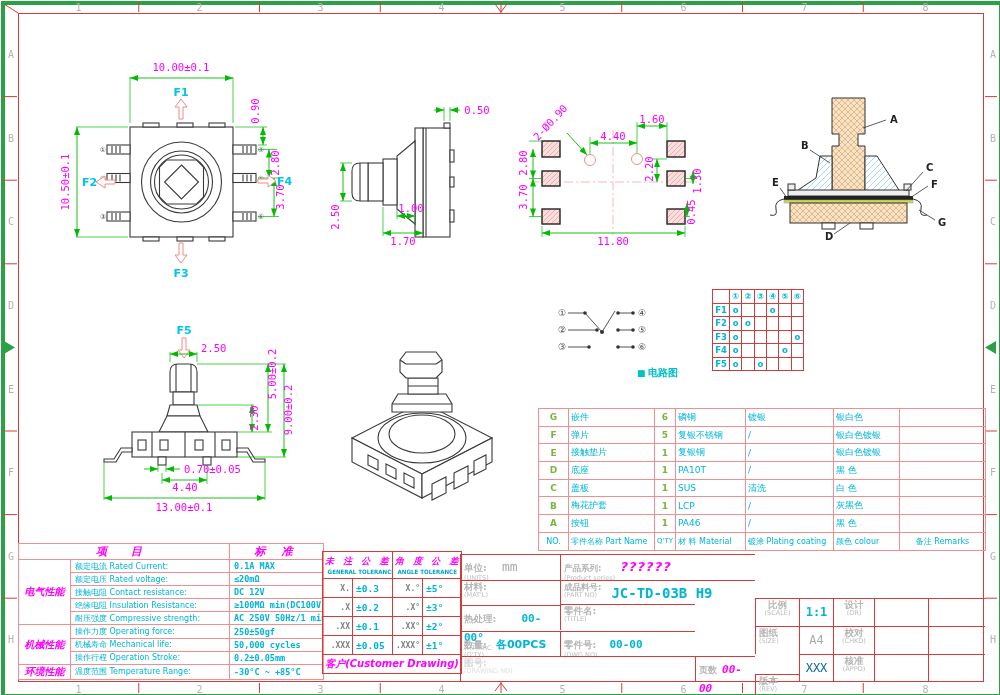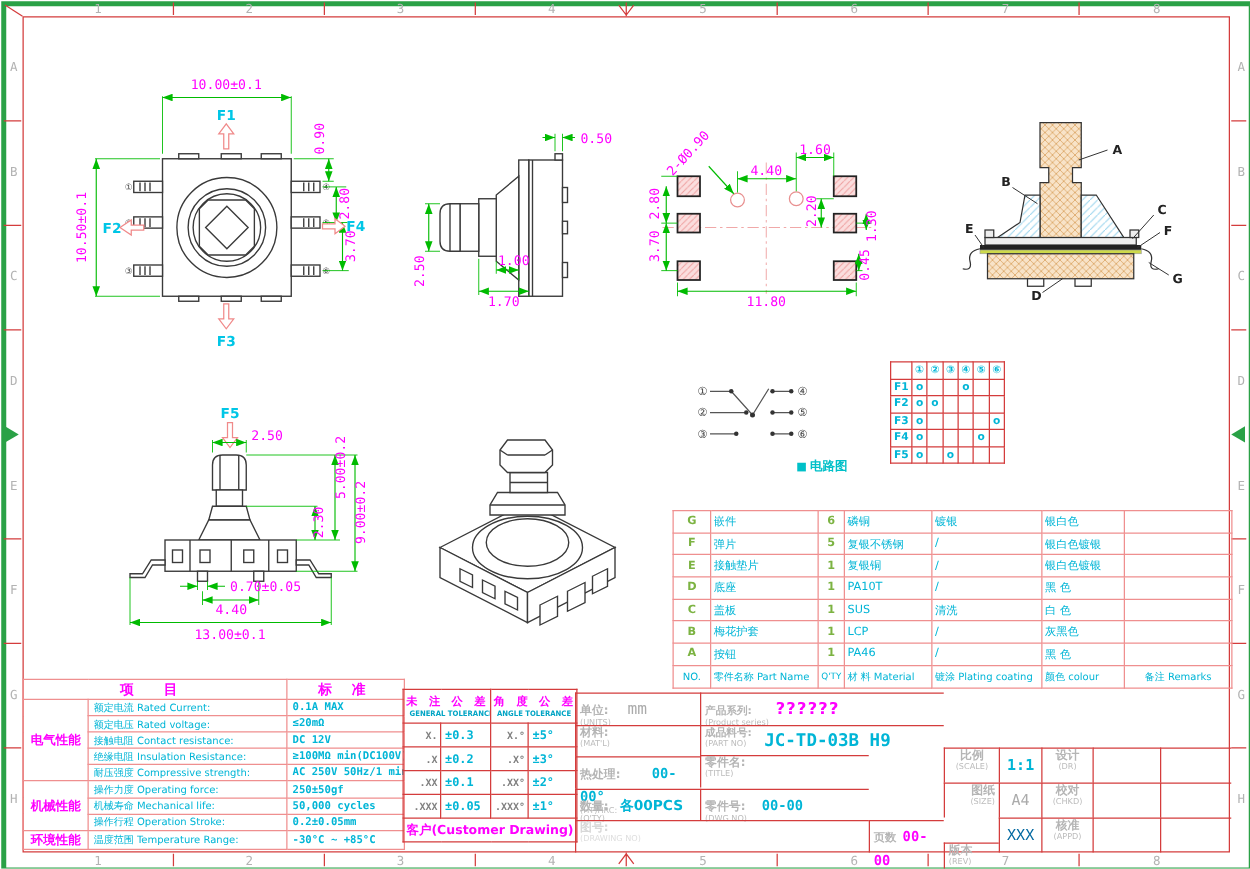--- a/index.html
+++ b/index.html
@@ -8,21 +8,21 @@
   
   .green-frame{position:absolute;left:1px;top:1px;width:994px;height:689px;border:4px solid #2aa146;}
   .red-frame{position:absolute;left:18px;top:13px;width:966px;height:669px;border:1.5px solid #d43c3c;box-sizing:border-box;}
   .zl{position:absolute;color:#b3b3b3;font:10px "DejaVu Sans Mono",monospace;text-align:center;}
   
   table{border-collapse:collapse;table-layout:fixed;}
   td,th{border:1px solid #ef8f8f;padding:0 2px;overflow:hidden;white-space:nowrap;box-sizing:border-box;font-weight:normal;}
   .cy{color:#00b5d6;}
   .cyb{color:#00b5d6;font-weight:bold;}
   .grn{color:#7cb342;font-weight:bold;}
-  .magb{color:#ff00ff;font-weight:bold;}
+  .magb{color:#ff00ff;font-weight:bold;font-style:italic;}
   .gry{color:#ababab;}
   
   #parts{left:538px;top:408px;width:447px;}
   #parts td{height:17.7px;font-size:9px;}
   #parts{border:1.5px solid #d43c3c;}
   
   #ctab{left:712px;top:289px;width:92px;border:1.5px solid #d43c3c;}
   #ctab td{height:13.5px;font-size:8.5px;text-align:center;border:1px solid #d43c3c;padding:0;}
   
   #spec{left:18px;top:543px;width:305px;border:1.5px solid #d43c3c;}
@@ -689,21 +689,21 @@
   <div class="tbc" style="left:799px;top:598px;width:34px;height:28px;text-align:center">
     <div class="cyb mono" style="font-size:12px;margin-top:5px">1:1</div>
   </div>
   <div class="tbc" style="left:833px;top:598px;width:41px;height:28px;text-align:center">
     <div class="lab">设计</div>
       <div class="sub">(DR)</div>
   </div>
   <div class="tbc" style="left:874px;top:598px;width:54px;height:28px"></div>
   <div class="tbc" style="left:928px;top:598px;width:57px;height:28px"></div>
 
-  <div class="tbc" style="left:755px;top:626px;width:44px;height:28px;text-align:right">
+  <div class="tbc" style="left:755px;top:626px;width:44px;height:28px;text-align:left">
     <div class="lab">图纸</div>
       <div class="sub">(SIZE)</div>
   </div>
   <div class="tbc" style="left:799px;top:626px;width:34px;height:28px;text-align:center">
     <div class="gry mono" style="font-size:12px;margin-top:5px">A4</div>
   </div>
   <div class="tbc" style="left:833px;top:626px;width:41px;height:28px;text-align:center">
     <div class="lab">校对</div>
       <div class="sub">(CHKD)</div>
   </div>

